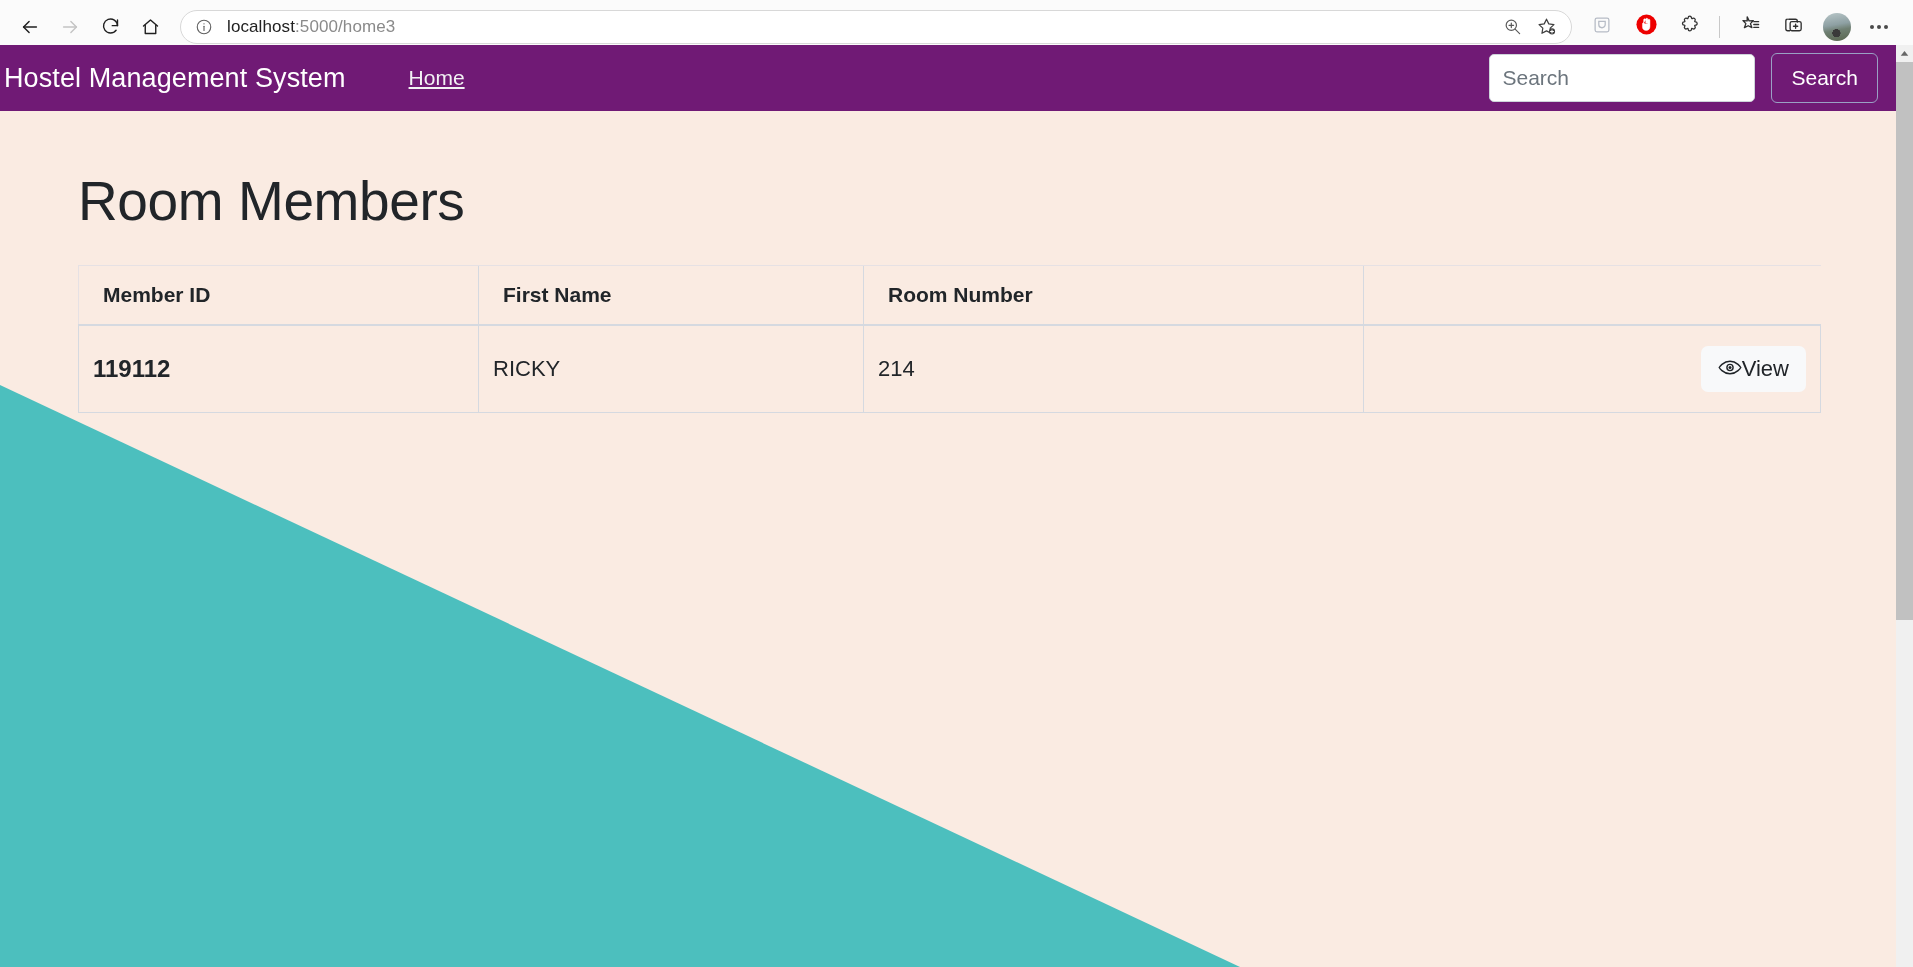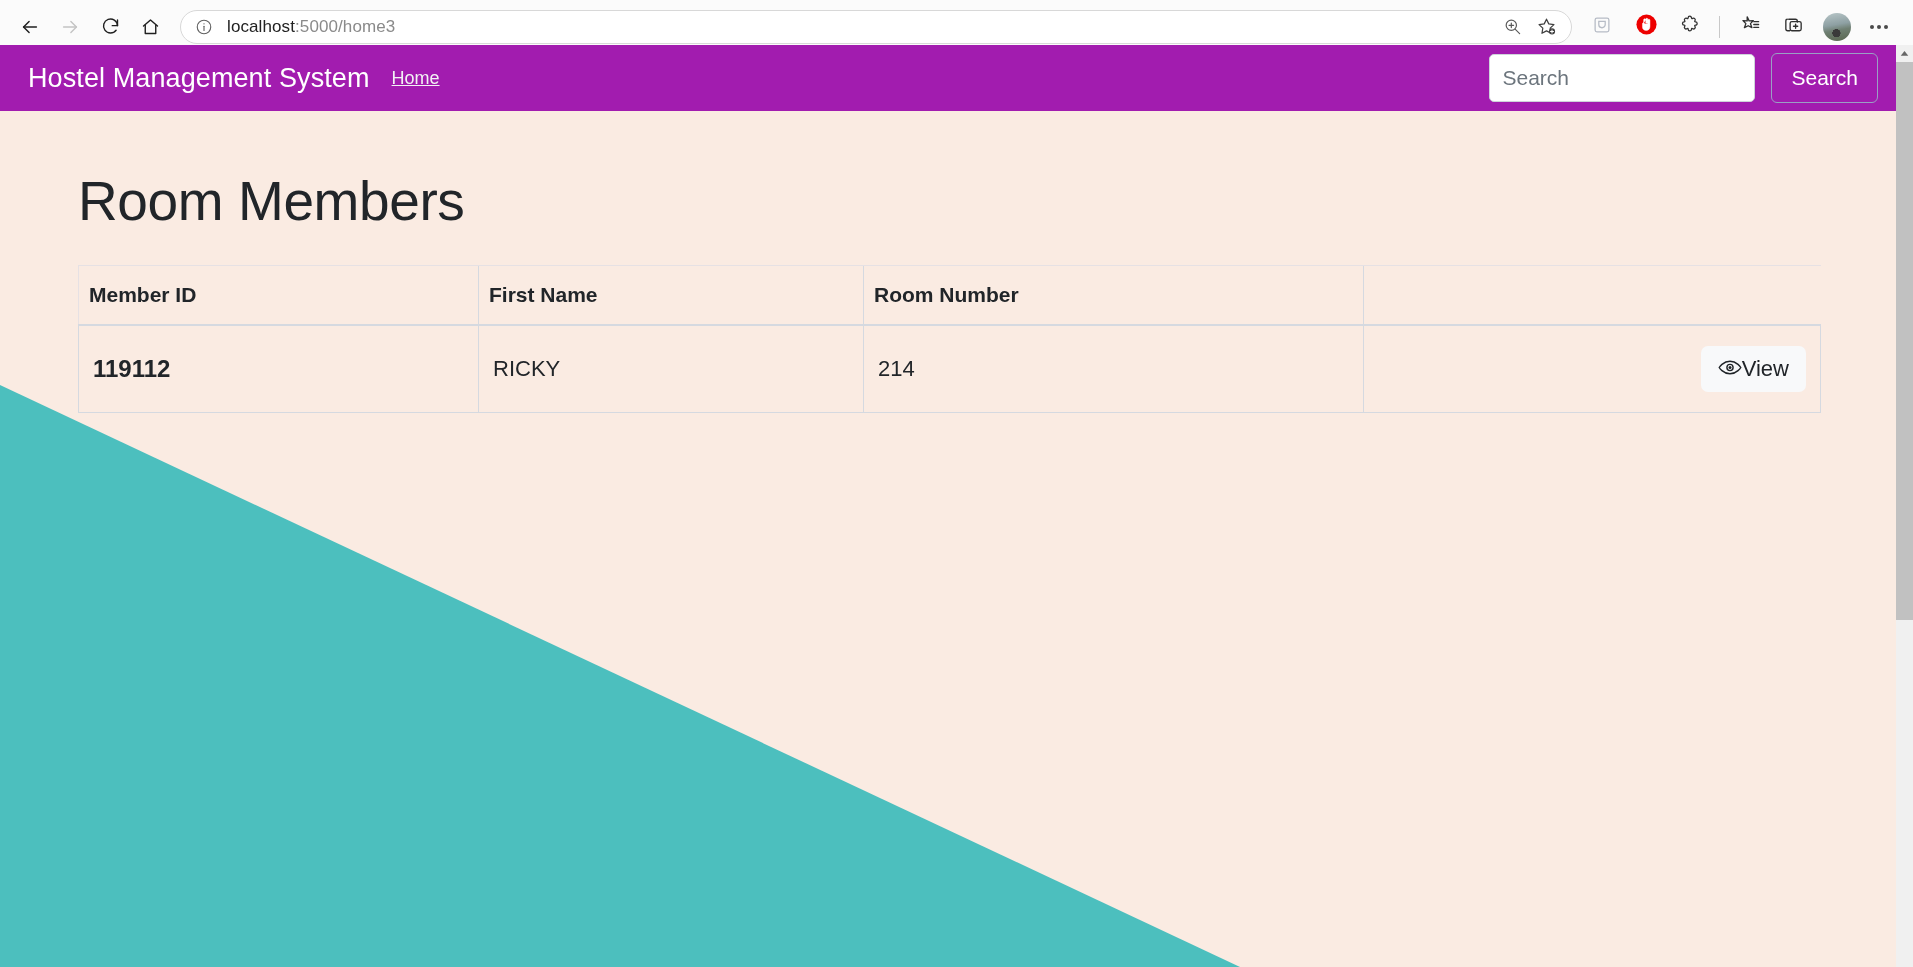--- a/index.html
+++ b/index.html
@@ -96,36 +96,36 @@
     width: 1913px; height: 922px;
     background: #4cbfbe;
     clip-path: polygon(0 340px, 1240px 922px, 0 922px);
     z-index: 0;
   }
 
   
   .navbar {
     position: relative; z-index: 3;
     height: 66px;
-    background: #a21caf;
+    background: #701a75;
     display: flex; align-items: center;
-    padding: 0 18px 0 28px;
+    padding: 0 18px 0 4px;
     width: 1896px;
   }
   .brand {
     color: #ffffff;
     font-size: 27px;
     font-weight: 400;
     letter-spacing: .1px;
     white-space: nowrap;
   }
   .nav-link {
     color: #f2f2f4;
-    font-size: 18px;
-    margin-left: 22px;
+    font-size: 21px;
+    margin-left: 63px;
     white-space: nowrap;
   }
   .nav-spacer { flex: 1 1 auto; }
   .search-input {
     width: 266px; height: 48px;
     background: #ffffff;
     border: 1px solid #ced4da;
     border-radius: 5px;
     font-size: 21px;
     color: #212529;
@@ -162,21 +162,21 @@
   table.members {
     border-collapse: collapse;
     width: 1742px;
     table-layout: fixed;
   }
   table.members th {
     font-size: 21px;
     font-weight: 700;
     color: #212529;
     text-align: left;
-    padding: 17px 20px 17px 10px;
+    padding: 17px 20px 17px 24px;
     border-bottom: 2px solid #d5d9e0;
     border-left: 1px solid #d5d9e0;
     border-top: 1px solid #e6e1e4;
     vertical-align: middle;
   }
   table.members th:first-child { border-left: 1px solid #e6e1e4; }
   table.members th.align-right { text-align: left; }
   table.members th.blank { border-left: 1px solid #d5d9e0; }
   table.members td {
     font-size: 22px;

